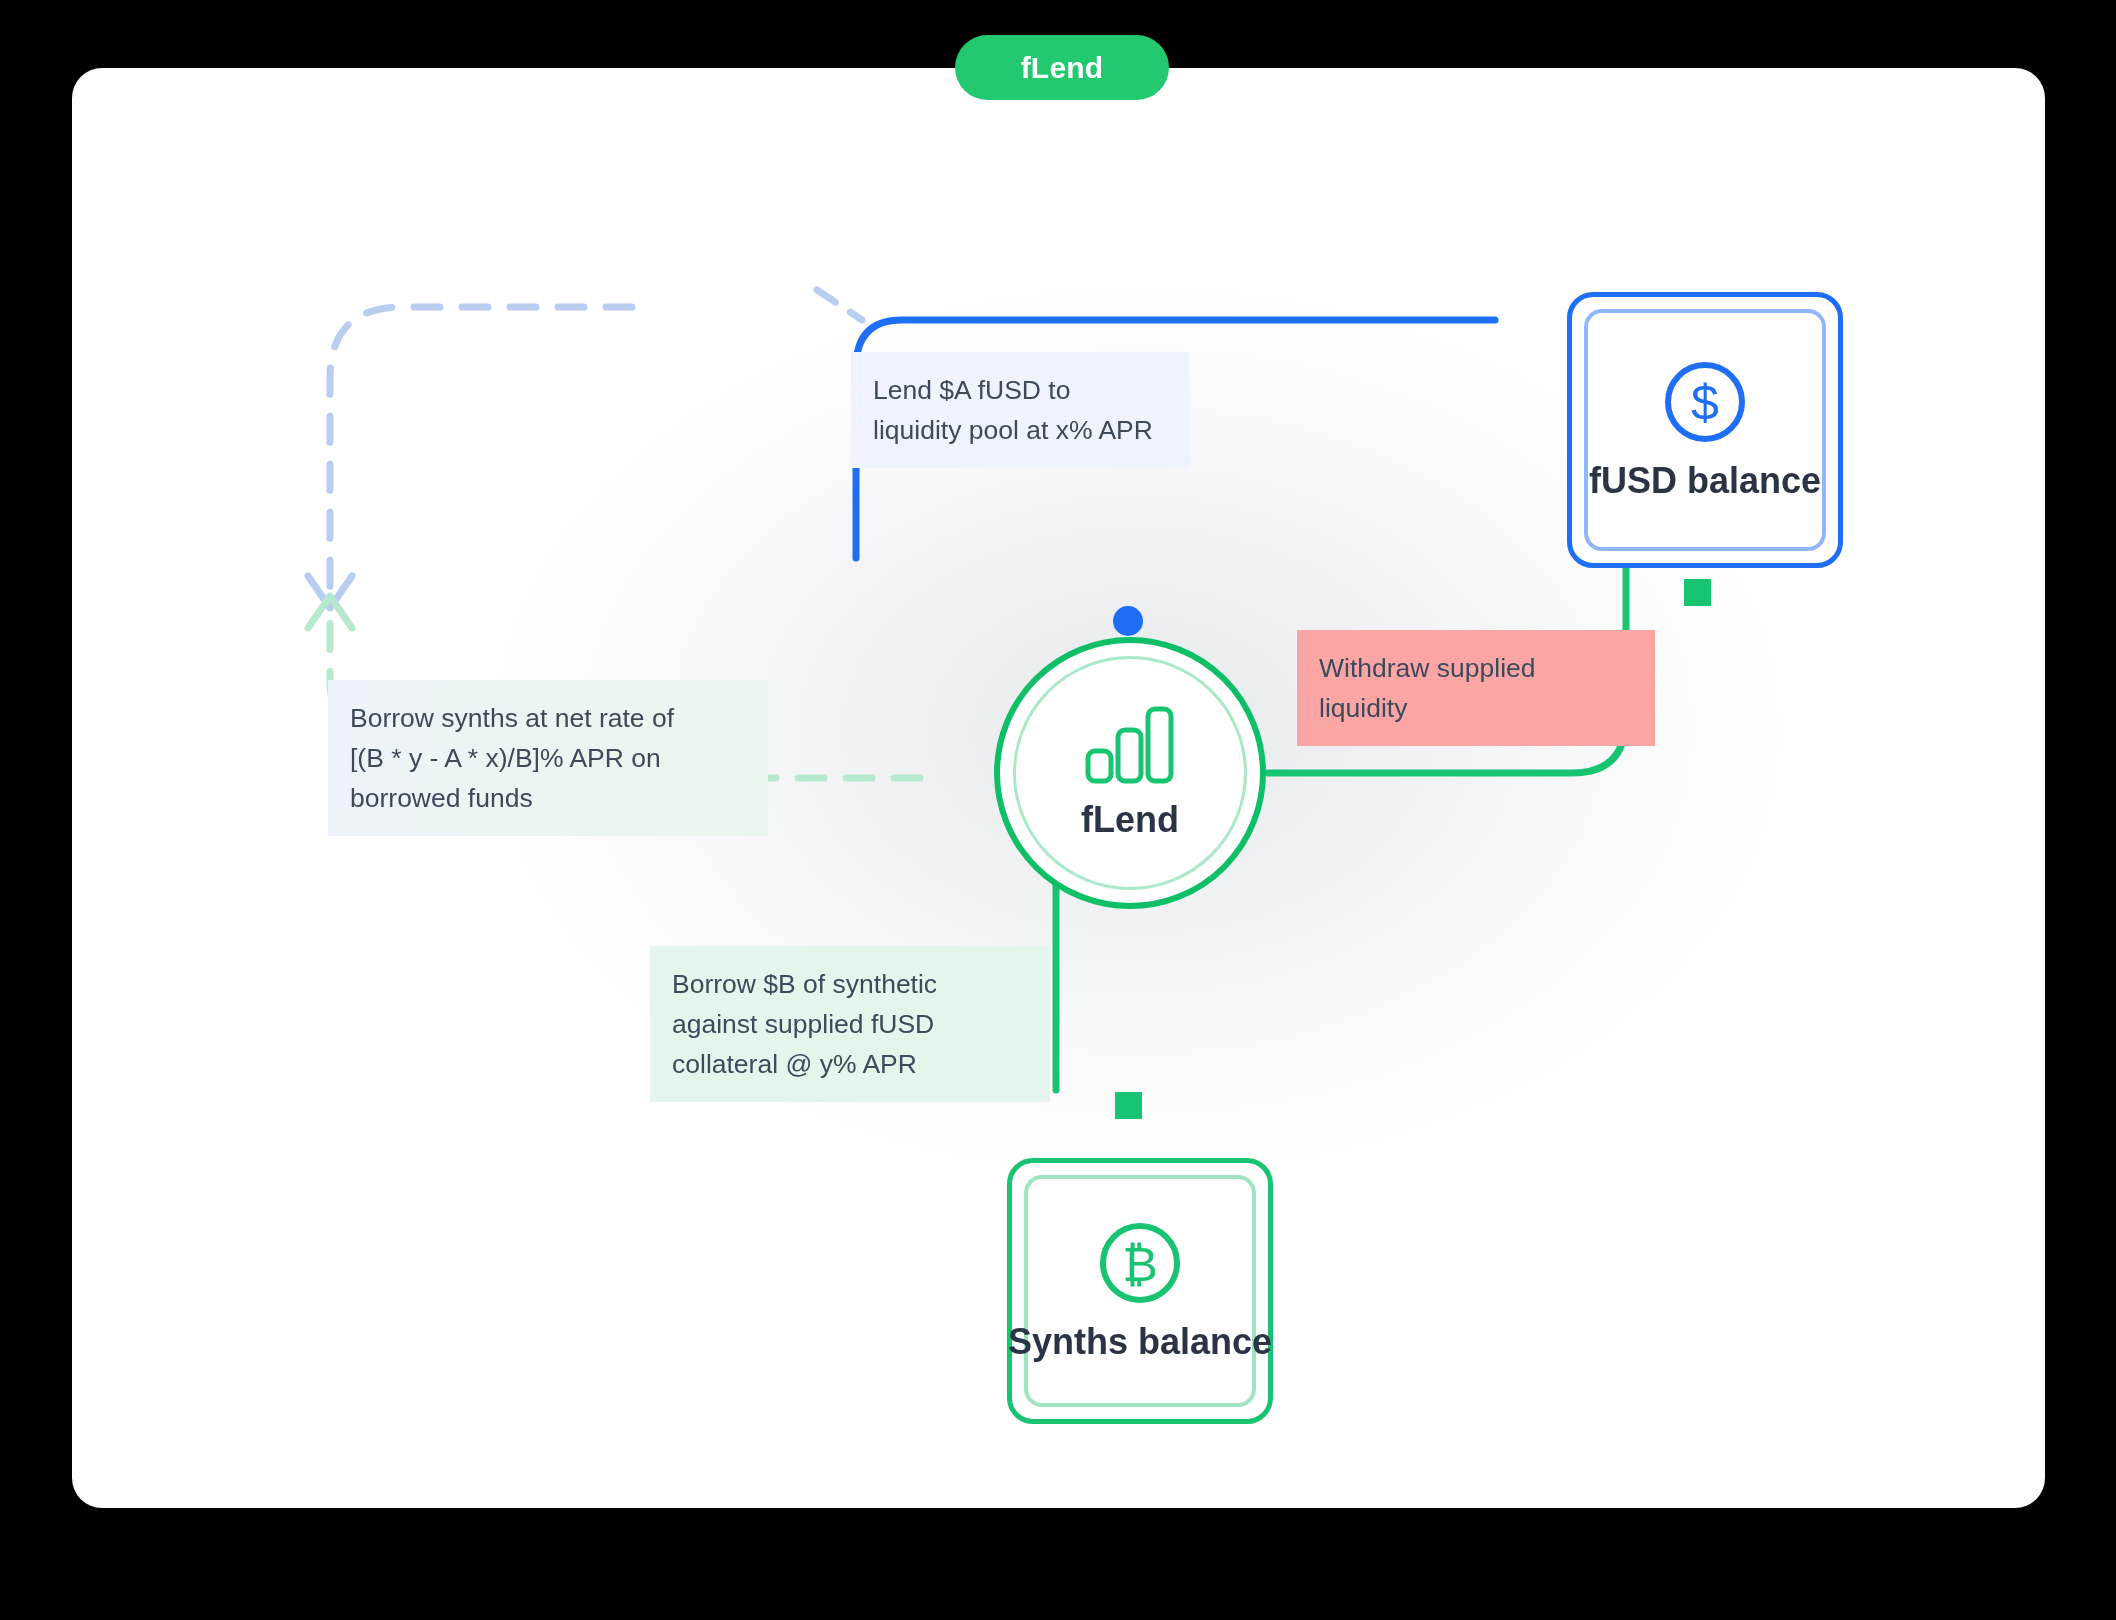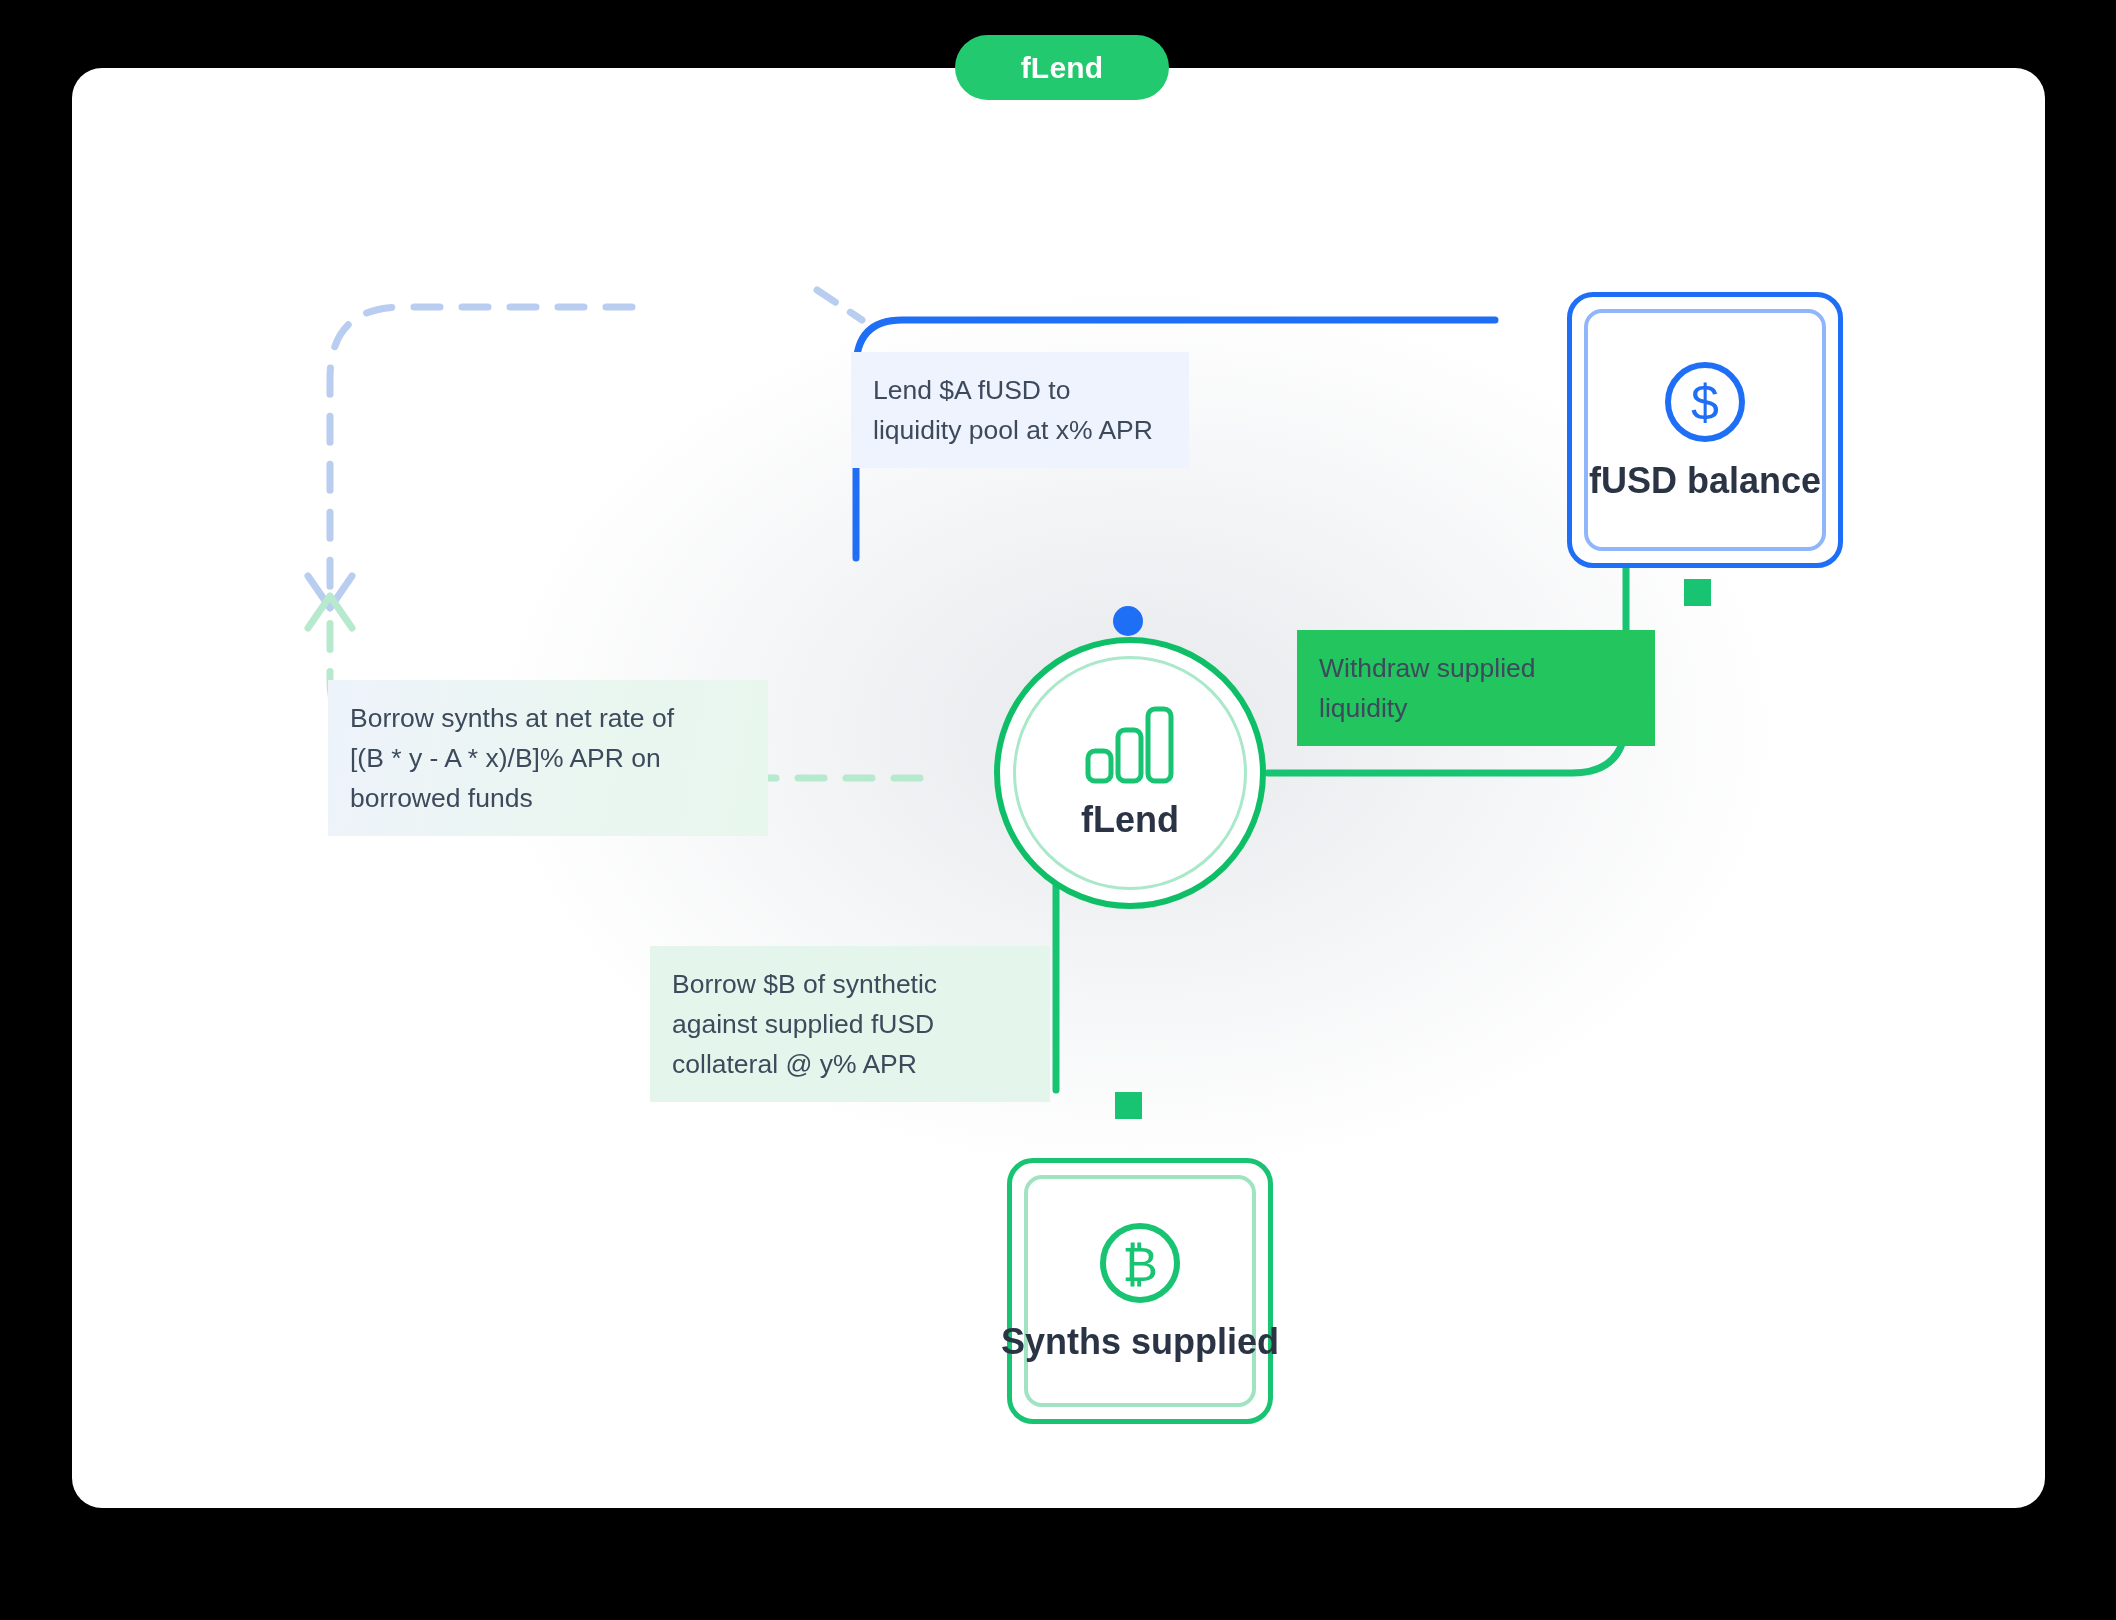--- a/index.html
+++ b/index.html
@@ -94,21 +94,21 @@
   .chip-borrow-net {
     left: 256px;
     top: 612px;
     width: 440px;
     background: linear-gradient(100deg, #eef3fb 0%, #eaf6f1 55%, #e8f7ee 100%);
   }
   .chip-withdraw {
     left: 1225px;
     top: 562px;
     width: 358px;
-    background: #22c55e;
+    background: #fca5a5;
   }
   .chip-borrow-b {
     left: 578px;
     top: 878px;
     width: 400px;
     background: #e4f6ec;
   }
 
   
   .node-box {
@@ -291,21 +291,21 @@
     </div>
 
     <div class="node-box" id="node-synths">
       <div class="inner">
         <span class="icon-wrap">
           <svg width="88" height="88" viewBox="0 0 88 88">
             <circle cx="44" cy="44" r="37" fill="none" stroke="#18c372" stroke-width="6"></circle>
             <text x="44" y="62" text-anchor="middle" font-family="'Liberation Sans', sans-serif" font-size="48" font-weight="400" fill="#18c372">₿</text>
           </svg>
         </span>
-        <div class="node-label">Synths supplied</div>
+        <div class="node-label">Synths balance</div>
       </div>
     </div>
 
   </div>
 
   <div id="title-pill">
     <span>fLend</span>
   </div>
 
 </div>

